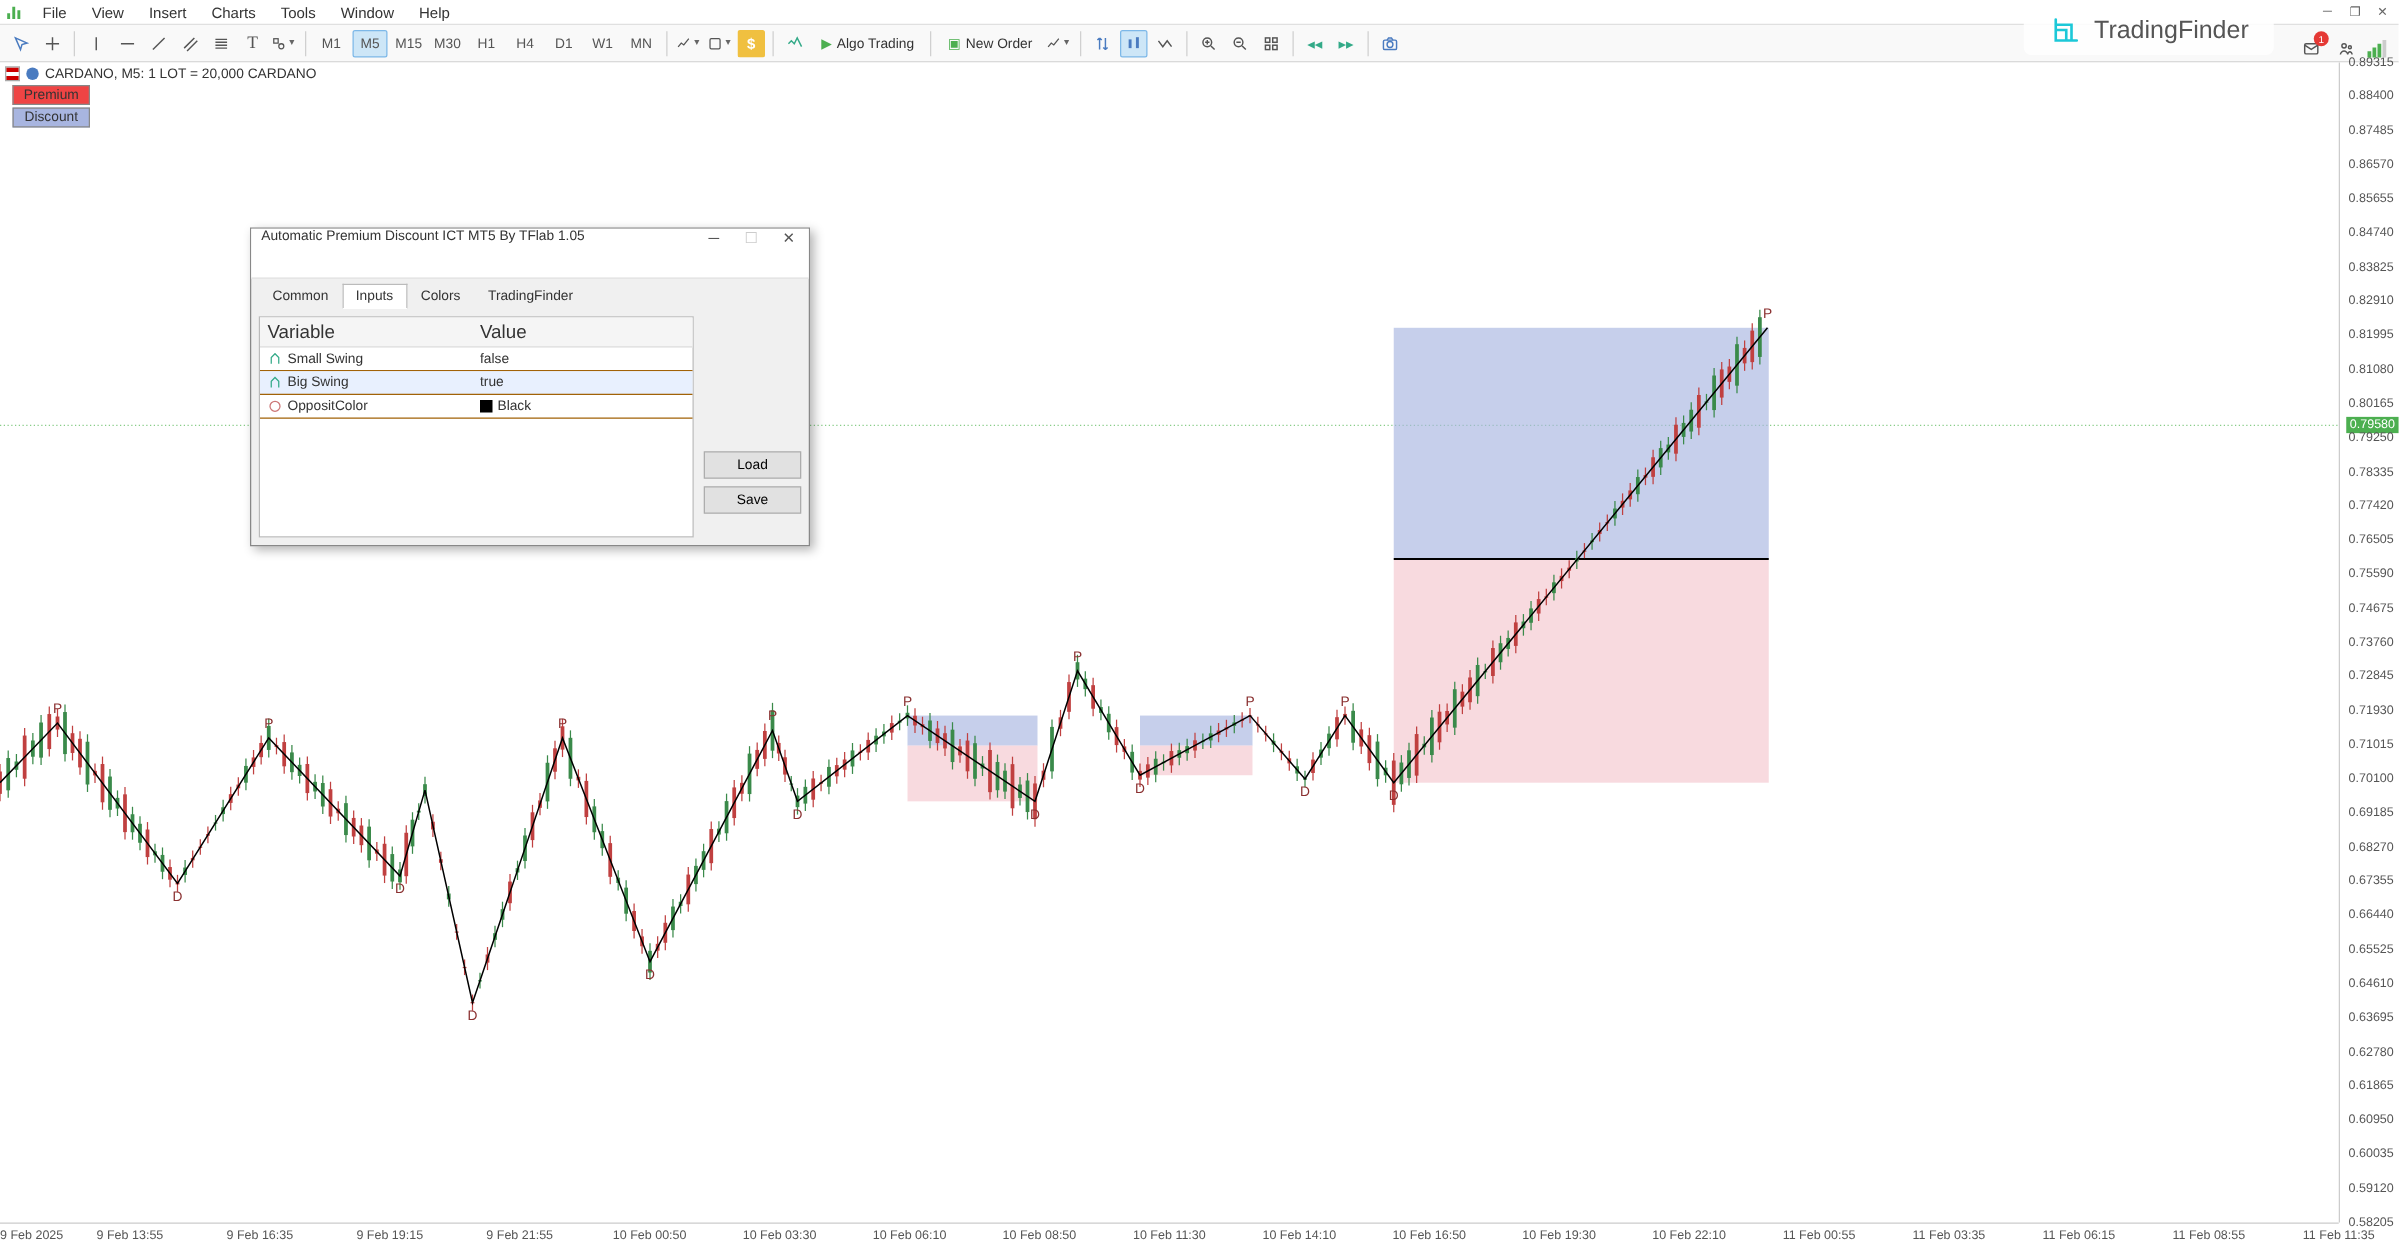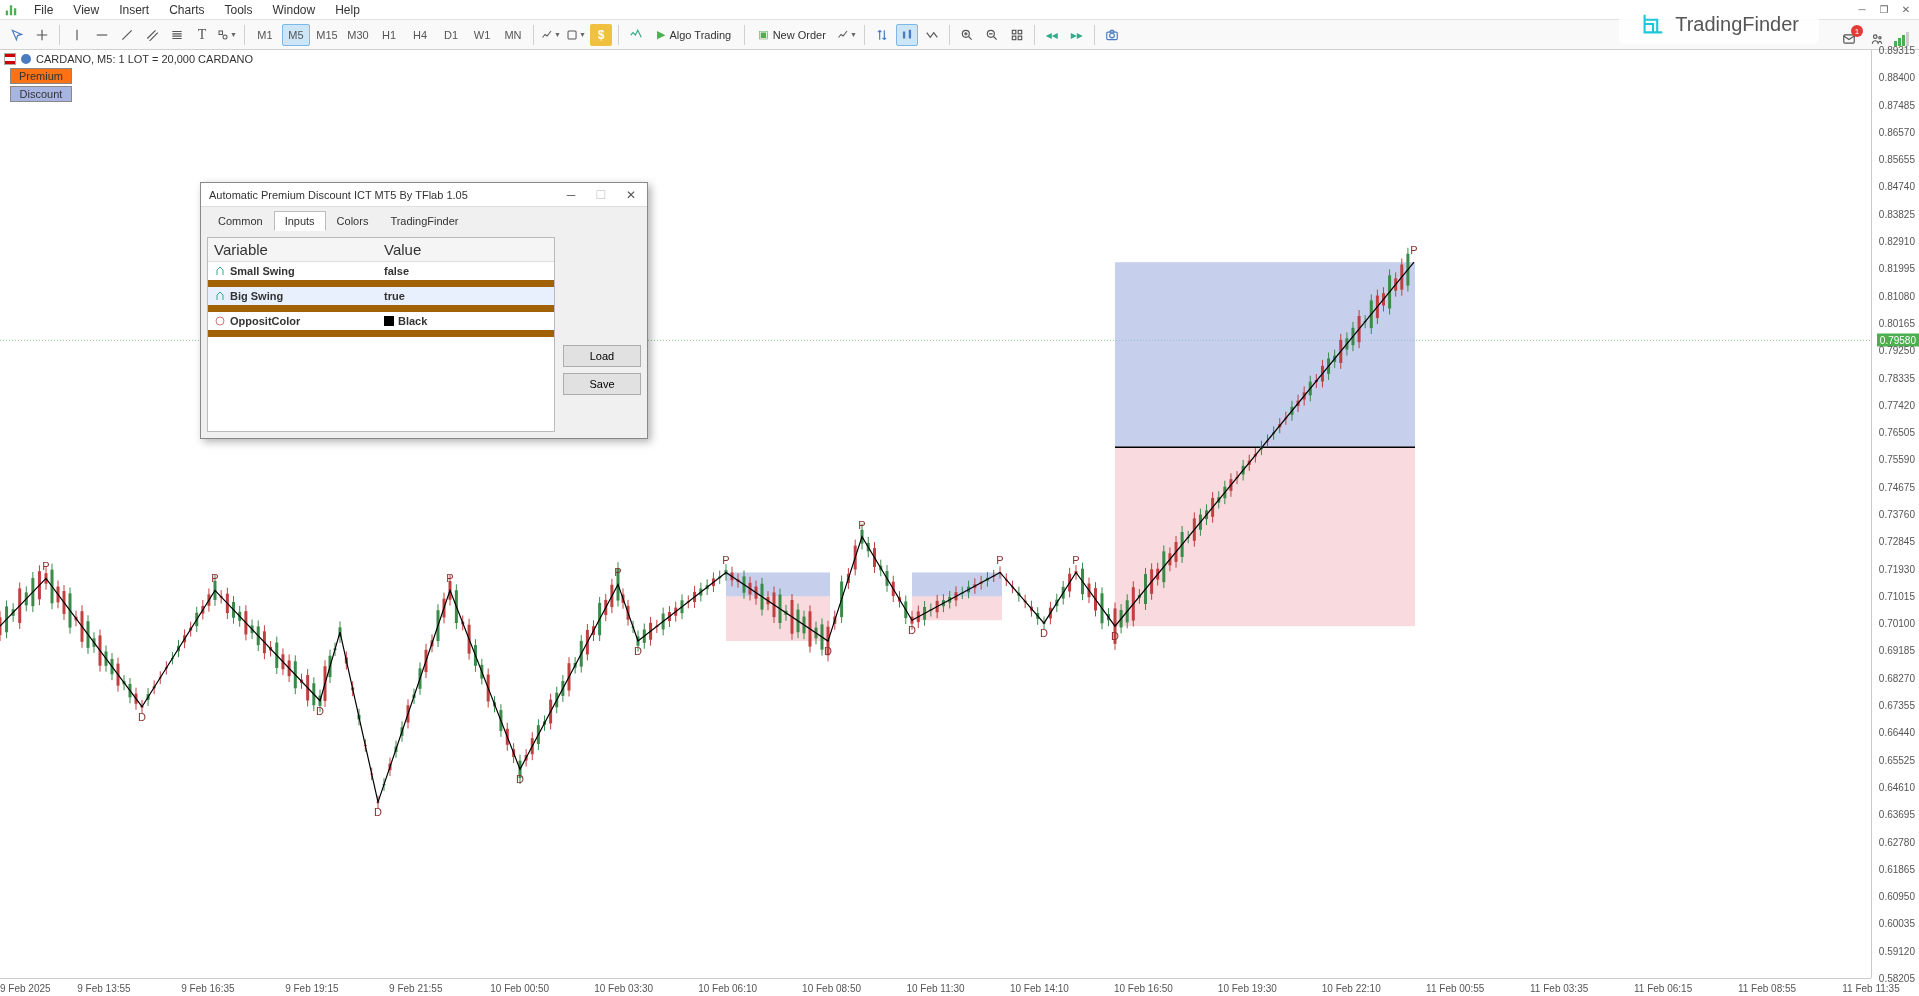--- a/index.html
+++ b/index.html
@@ -33,46 +33,46 @@
 .conn-bar { display: flex; align-items: flex-end; gap: 1px; height: 14px; }
 .conn-bar span { width: 3px; background: #4CAF50; }
 .conn-bar span:nth-child(1){height:5px;} .conn-bar span:nth-child(2){height:8px;} .conn-bar span:nth-child(3){height:11px;} .conn-bar span:nth-child(4){height:14px; background:#ccc;}
 
 
 .chart-container { position: absolute; left: 0; top: 50px; right: 0; bottom: 0; background: #fff; }
 .chart-title-bar { position: absolute; left: 4px; top: 3px; display: flex; align-items: center; gap: 4px; font-size: 11px; color: #333; }
 .chart-title-bar .ico { width: 12px; height: 12px; display: inline-flex; }
 .legend-boxes { position: absolute; left: 10px; top: 18px; display: flex; flex-direction: column; gap: 2px; }
 .legend-box { padding: 1px 8px; border: 1px solid #888; font-size: 11px; text-align: center; min-width: 56px; }
-.legend-premium { background: #f97316; color: #333; }
+.legend-premium { background: #ef4444; color: #333; }
 .legend-discount { background: #a8b5e0; color: #333; }
 
 .price-axis { position: absolute; right: 0; top: 0; width: 48px; bottom: 18px; border-left: 1px solid #ccc; }
 .price-tick { position: absolute; right: 4px; font-size: 10px; color: #555; transform: translateY(-50%); }
 .price-live { position: absolute; right: 0; background: #4CAF50; color: #fff; font-size: 10px; padding: 1px 3px; transform: translateY(-50%); }
 
 .time-axis { position: absolute; left: 0; right: 48px; bottom: 0; height: 18px; border-top: 1px solid #ccc; }
 .time-tick { position: absolute; bottom: 2px; font-size: 10px; color: #555; transform: translateX(-50%); white-space: nowrap; }
 
 .chart-svg { position: absolute; left: 0; top: 0; right: 48px; bottom: 18px; }
 
 
 .dialog { position: absolute; left: 200px; top: 182px; width: 448px; background: #f0f0f0; border: 1px solid #888; box-shadow: 3px 3px 8px rgba(0,0,0,0.3); z-index: 100; }
-.dialog-titlebar { height: 24px; display: flex; align-items: center; padding: 0 8px; background: #fff; border-bottom: 1px solid #ddd; }
+.dialog-titlebar { height: 40px; display: flex; padding: 0 8px; background: #fff; border-bottom: 1px solid #ddd; }
 .dialog-title { font-size: 11px; color: #333; }
 .dialog-winbtns { margin-left: auto; display: flex; gap: 14px; }
 .dialog-winbtns span { cursor: pointer; color: #555; font-size: 12px; width: 16px; text-align: center; }
 .dialog-tabs { display: flex; padding: 4px 6px 0; gap: 0; }
 .dialog-tab { padding: 3px 10px; font-size: 11px; color: #333; border: 1px solid transparent; cursor: pointer; }
 .dialog-tab.active { background: #fff; border-color: #bbb; border-bottom-color: #fff; position: relative; z-index: 2; }
 .dialog-body { padding: 6px; display: flex; gap: 8px; }
 .param-table { flex: 1; background: #fff; border: 1px solid #bbb; }
 .param-head { display: flex; background: #f5f5f5; border-bottom: 1px solid #ddd; }
 .param-head div { padding: 3px 6px; font-size: 15px; color: #333; }
-.param-row { display: flex; border-bottom: 7px solid #a16207; align-items: flex-start; font-weight: bold; }
+.param-row { display: flex; border-bottom: 1px solid #a16207; align-items: flex-start; }
 .param-row.sel { background: #e8f0fe; }
 .param-cell { padding: 3px 6px; font-size: 11px; color: #333; display: flex; align-items: center; gap: 4px; }
 .col-var { width: 170px; }
 .col-val { flex: 1; }
 .param-icon { width: 12px; height: 12px; display: inline-block; }
 .color-swatch { width: 10px; height: 10px; background: #000; display: inline-block; }
 .param-empty { height: 94px; }
 .side-btns { width: 78px; display: flex; flex-direction: column; gap: 6px; padding-top: 108px; }
 .dlg-btn { height: 22px; border: 1px solid #adadad; background: #e1e1e1; font-size: 11px; cursor: pointer; display: flex; align-items: center; justify-content: center; }
 .dlg-btn.primary { border-color: #3b82f6; background: #e8f0fe; }

